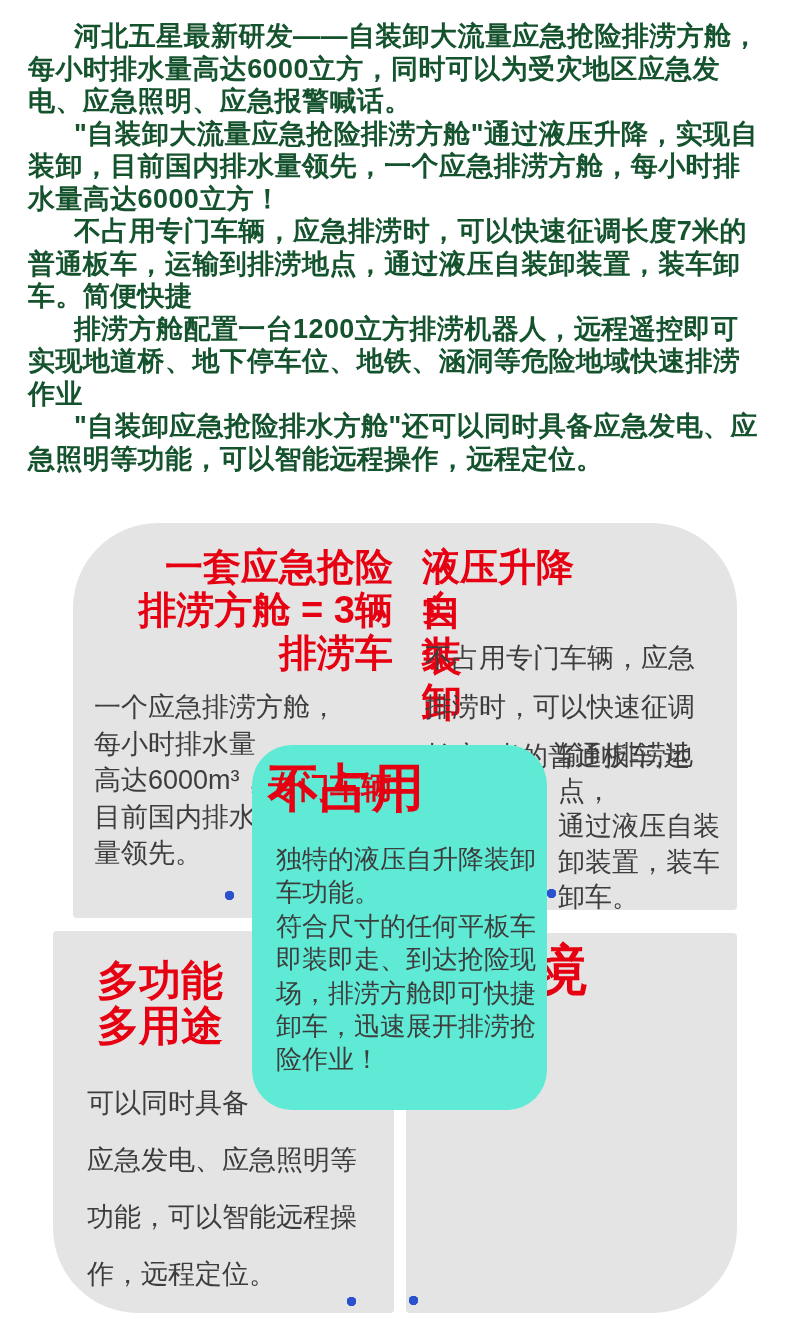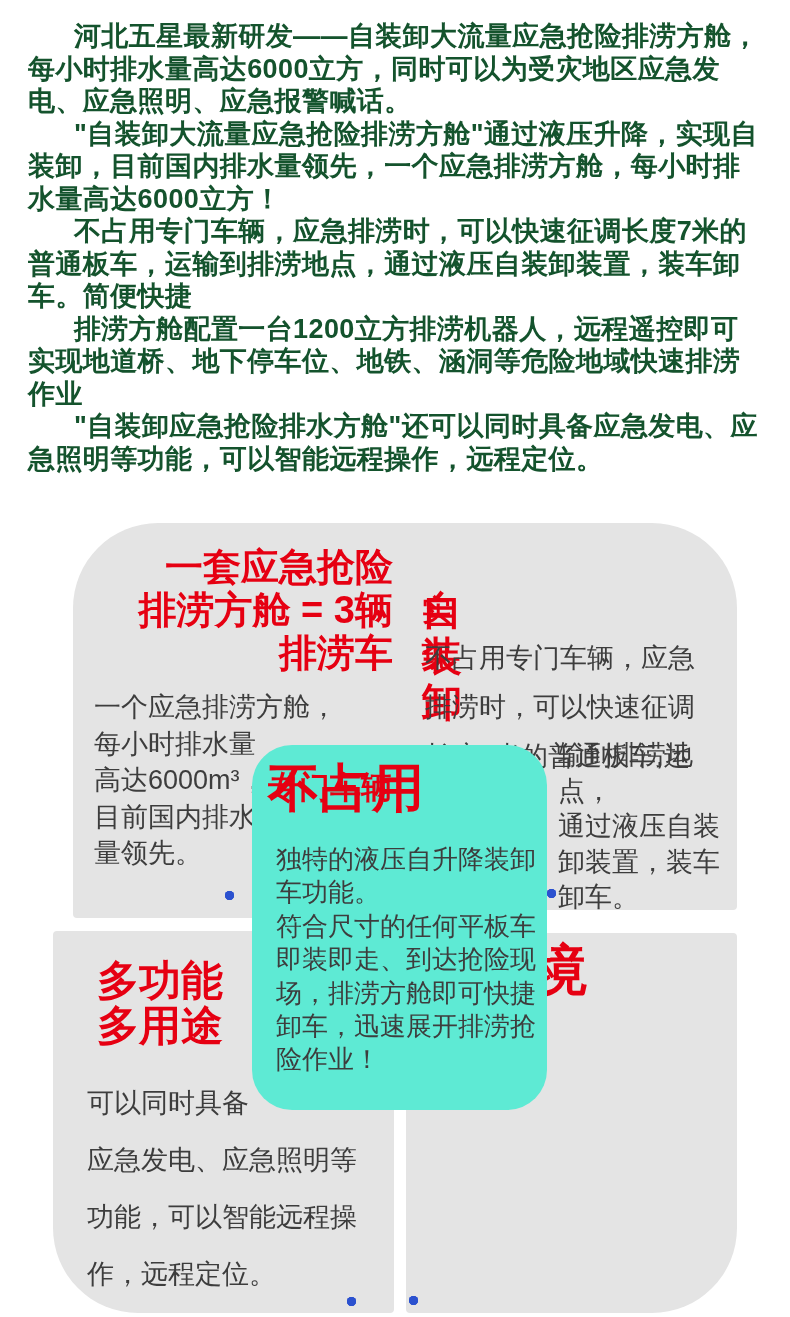--- a/index.html
+++ b/index.html
@@ -86,20 +86,21 @@
 目前国内排水
 量领先。</p>
     <span class="dots">
         <i></i>
         <i></i>
         <i></i>
       </span>
   </div>
 
   <div class="card card-c">
+    <h2 class="h1 red">液压升降</h2>
     <h2 class="h2 red">
         <span class="sm">实现</span>
         <span class="lg">自装卸</span>
       </h2>
     <p class="body-text body-left">不占用专门车辆，应急
 排涝时，可以快速征调
 长度7米的普通板车,运</p>
     <p class="body-text body-right">输到排涝地点，
 通过液压自装
 卸装置，装车

